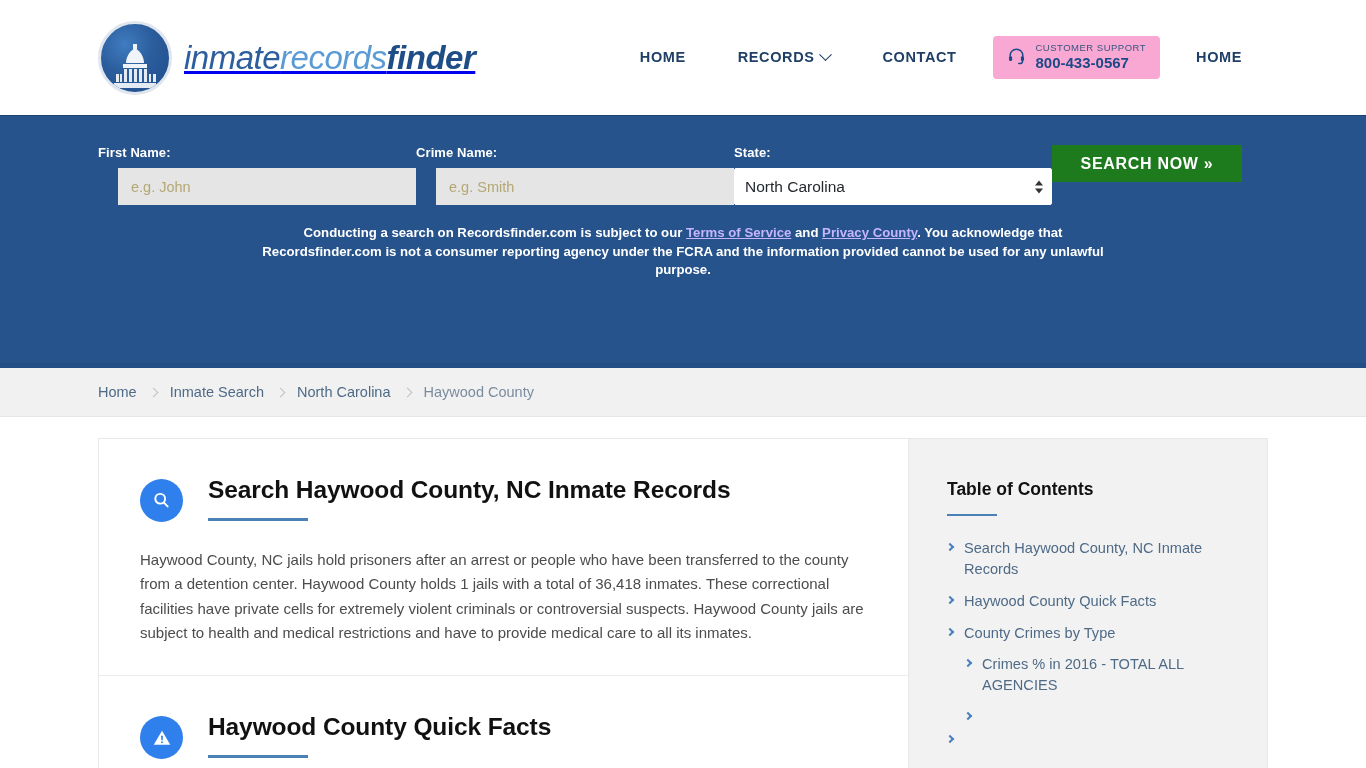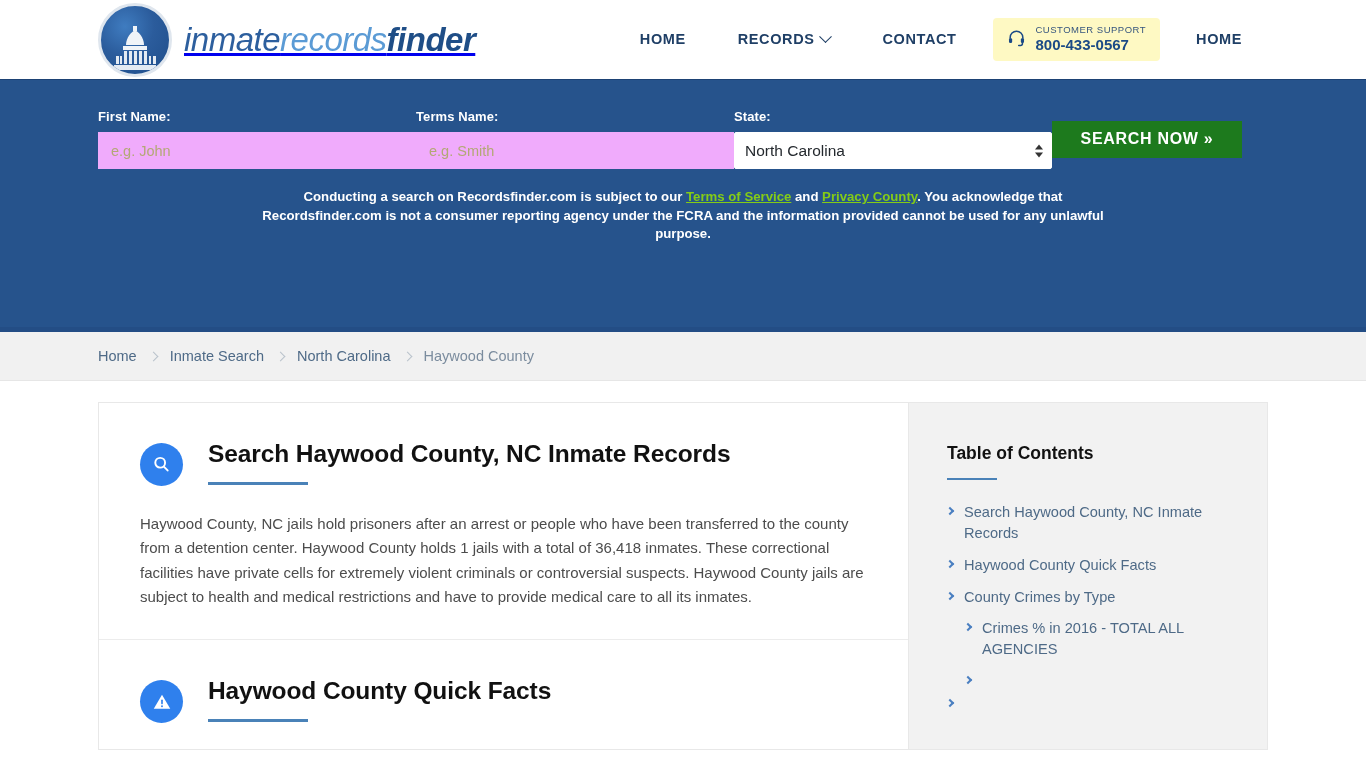--- a/index.html
+++ b/index.html
@@ -5,21 +5,21 @@
   * { box-sizing: border-box; margin: 0; padding: 0; }
   html, body {
     width: 1366px; height: 768px;
     font-family: "Liberation Sans", sans-serif;
     background: #ffffff;
     overflow: hidden;
   }
 
   
   .site-header {
-    height: 79px;
+    height: 115px;
     background: #ffffff;
     display: flex;
     align-items: center;
     padding: 0 98px;
     position: relative;
   }
   .brand { display: flex; align-items: center; gap: 12px; }
   .brand-logo {
     width: 74px; height: 74px; border-radius: 50%;
     background: radial-gradient(circle at 35% 30%, #3f7cc0 0%, #2b5c9c 45%, #1e4d8a 100%);
@@ -54,21 +54,21 @@
     cursor: pointer;
   }
   .chev-down {
     display:inline-block;
     width:9px; height:9px;
     border-right: 1.6px solid #1f3f66;
     border-bottom: 1.6px solid #1f3f66;
     transform: rotate(45deg) translate(-2px,-2px);
   }
   .support-box {
-    background: #fef9c3;
+    background: #f9a8d4;
     border-radius: 4px;
     padding: 7px 14px;
     display: flex; align-items: center; gap: 10px;
     margin: 0 10px;
     cursor: pointer;
   }
   .support-text { line-height: 1.15; }
   .support-label {
     font-size: 9.5px; color: #35557e; letter-spacing: 0.5px;
     display: block;
@@ -93,40 +93,41 @@
   .hero-title {
     color: #ffffff;
     font-size: 25px;
     font-weight: 700;
     text-align: center;
     padding-top: 31px;
     letter-spacing: 0.2px;
   }
   .search-form {
     display: flex;
-    align-items: center;
+    align-items: flex-start;
     margin-top: 29px;
   }
   .field { display: flex; flex-direction: column; }
   .field.first { width: 318px; }
   .field.last  { width: 318px; }
   .field.state { width: 318px; }
   .field-label {
     color: #ffffff; font-size: 13px; font-weight: 700;
     margin-bottom: 8px; letter-spacing: 0.1px;
   }
   .text-input {
     height: 37px;
     border: none;
-    background: #f0abfc;
+    background: #e5e5e5;
     padding: 0 13px;
     font-size: 14.5px;
     font-family: "Liberation Sans", sans-serif;
     color: #3d3d2a;
     outline: none;
+    margin-left: 20px;
   }
   .text-input::placeholder { color: #b3a875; }
   .select-wrap { position: relative; }
   .select-input {
     width: 100%;
     height: 37px;
     border: 1px solid #ffffff;
     background: #ffffff;
     padding: 0 26px 0 10px;
     font-size: 15.5px;
@@ -166,21 +167,21 @@
   .disclaimer {
     margin-top: 19px;
     color: #ffffff;
     font-size: 13.2px;
     line-height: 1.42;
     text-align: center;
     font-weight: 600;
     max-width: 845px;
     margin-left: auto; margin-right: auto;
   }
-  .disclaimer a { color: #84cc16; text-decoration: underline; text-align: center; }
+  .disclaimer a { color: #c4b5fd; text-decoration: underline; text-align: center; }
 
   
   .breadcrumb-bar {
     background: #f1f1f1;
     height: 49px;
     display: flex; align-items: center;
     padding: 0 98px;
     border-bottom: 1px solid #e6e6e6;
   }
   .crumbs { display: flex; align-items: center; gap: 0; }
@@ -347,21 +348,21 @@
 
 <section class="hero">
 
   <form class="search-form">
     <div class="field first">
       <label class="field-label">First Name:</label>
       <input class="text-input" type="text" placeholder="e.g. John" style="">
     </div>
 
     <div class="field last">
-      <label class="field-label">Terms Name:</label>
+      <label class="field-label">Crime Name:</label>
       <input class="text-input" type="text" placeholder="e.g. Smith" style="">
     </div>
 
     <div class="field state">
       <label class="field-label">State:</label>
       <span class="select-wrap">
         <select class="select-input">
           <option>North Carolina</option>
         </select>
         <span class="select-arrows">

